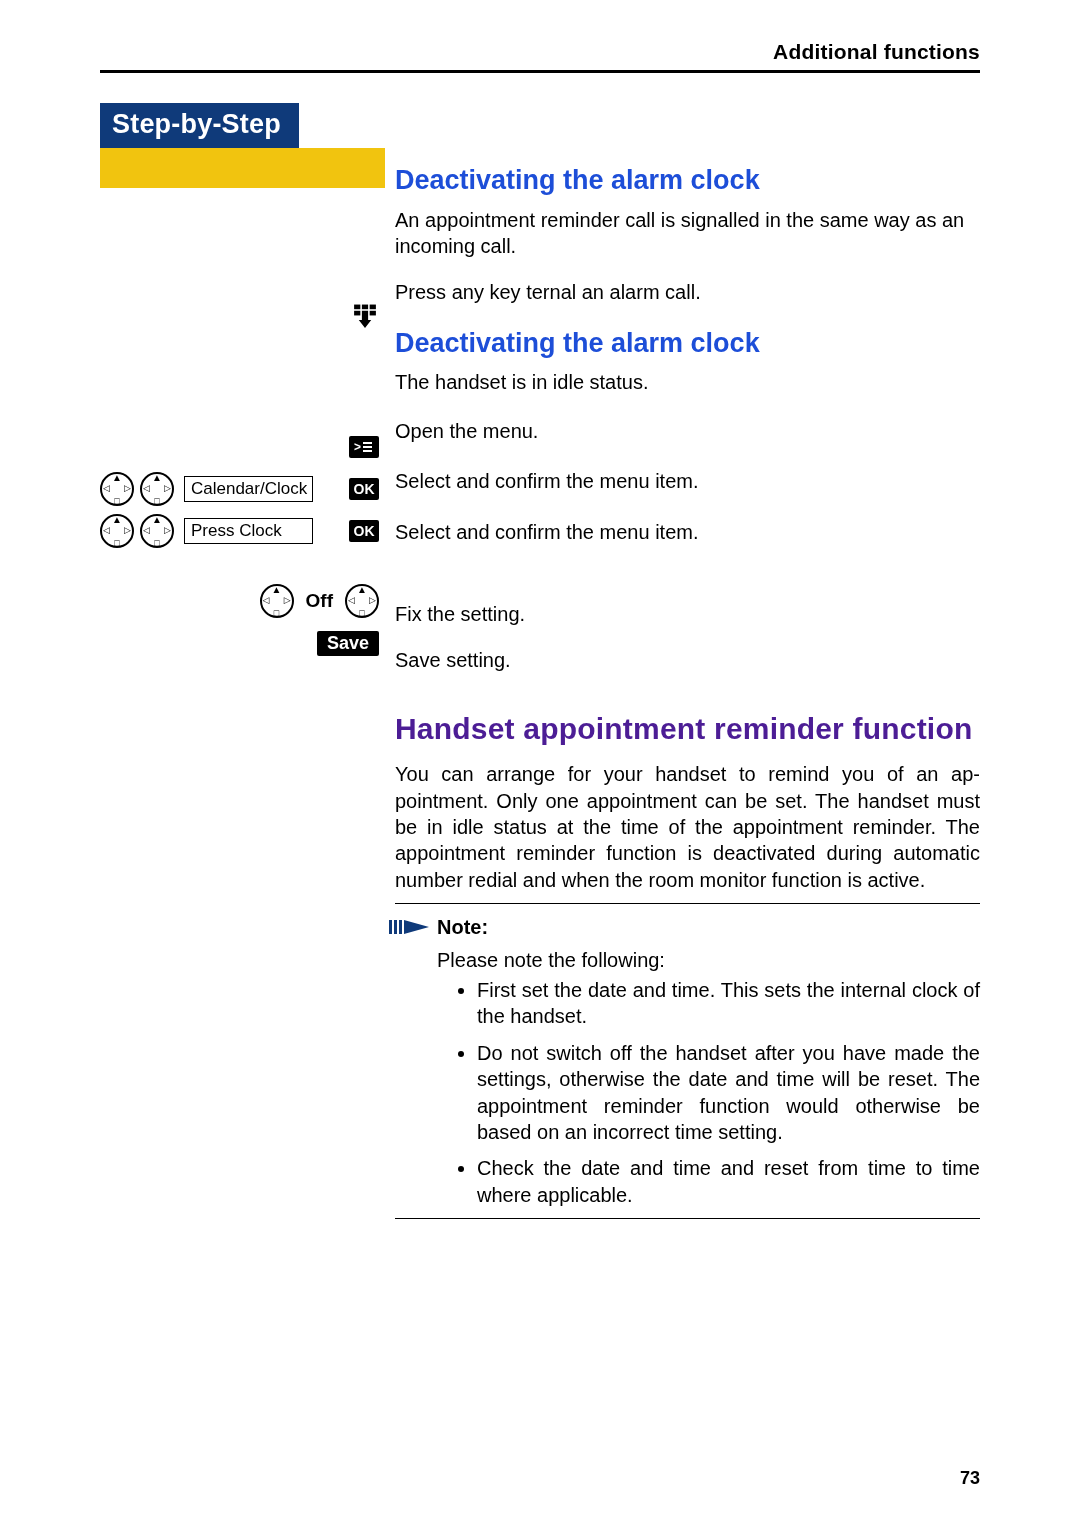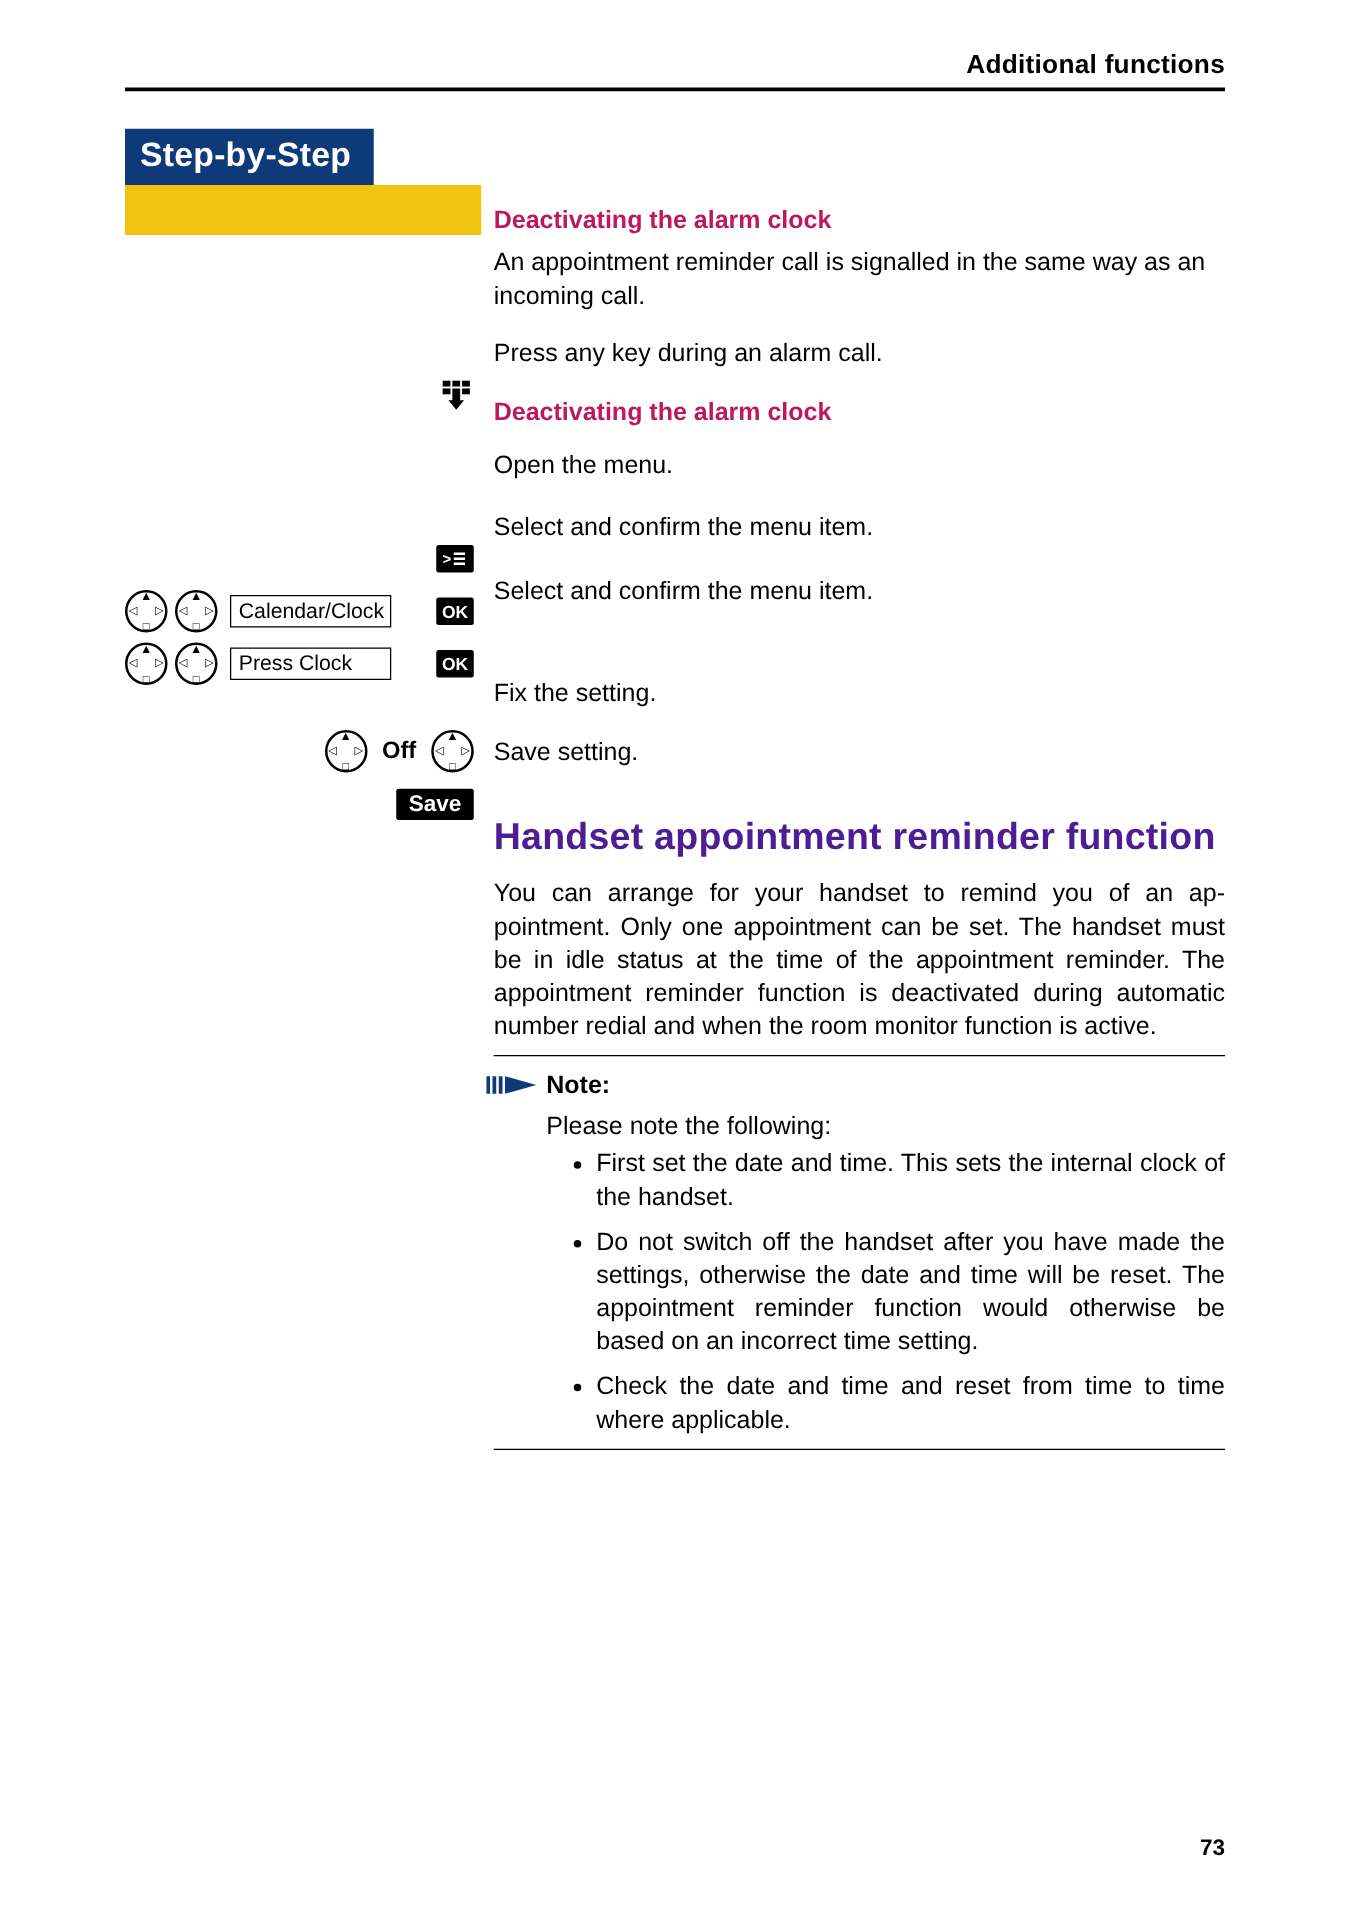--- a/index.html
+++ b/index.html
@@ -138,23 +138,23 @@
     border-radius: 2px;
   }
   .keypad-icon {
     display: inline-block;
     width: 28px;
     height: 28px;
   }
   .keypad-icon svg { width: 100%; height: 100%; }
 
   .subhead {
-    color: #be185d;
-    font-weight: 700;
-    font-size: 20px;
+    color: #1d4ed8;
+    font-weight: 700;
+    font-size: 27px;
     margin: 10px 0 8px 0;
   }
   .body-line { margin: 8px 0 14px 0; }
   .step-line { margin: 8px 0 8px 0; }
   .big-head {
     color: #4c1d95;
     font-weight: 700;
     font-size: 30px;
     line-height: 1.25;
     margin: 32px 0 14px 0;
@@ -288,23 +288,24 @@
       </div>
     </div>
 
     <div class="right-col">
 
       <div style="height:40px;"></div>
 
       <div class="subhead">Deactivating the alarm clock</div>
       <div class="body-line">An appointment reminder call is signalled in the same way as an incoming call.</div>
 
-      <div class="step-line" style="padding-top:6px; padding-bottom:10px;">Press any key during an alarm call.</div>
+      <div class="step-line" style="padding-top:6px; padding-bottom:10px;">Press any key ternal an alarm call.</div>
 
       <div class="subhead">Deactivating the alarm clock</div>
+      <div class="body-line">The handset is in idle status.</div>
 
       <div class="step-line" style="padding:8px 0;">Open the menu.</div>
       <div class="step-line" style="padding:8px 0;">Select and confirm the menu item.</div>
       <div class="step-line" style="padding:8px 0;">Select and confirm the menu item.</div>
 
       <div style="height:24px;"></div>
 
       <div class="step-line" style="padding:8px 0;">Fix the setting.</div>
       <div class="step-line" style="padding:4px 0;">Save setting.</div>
 

